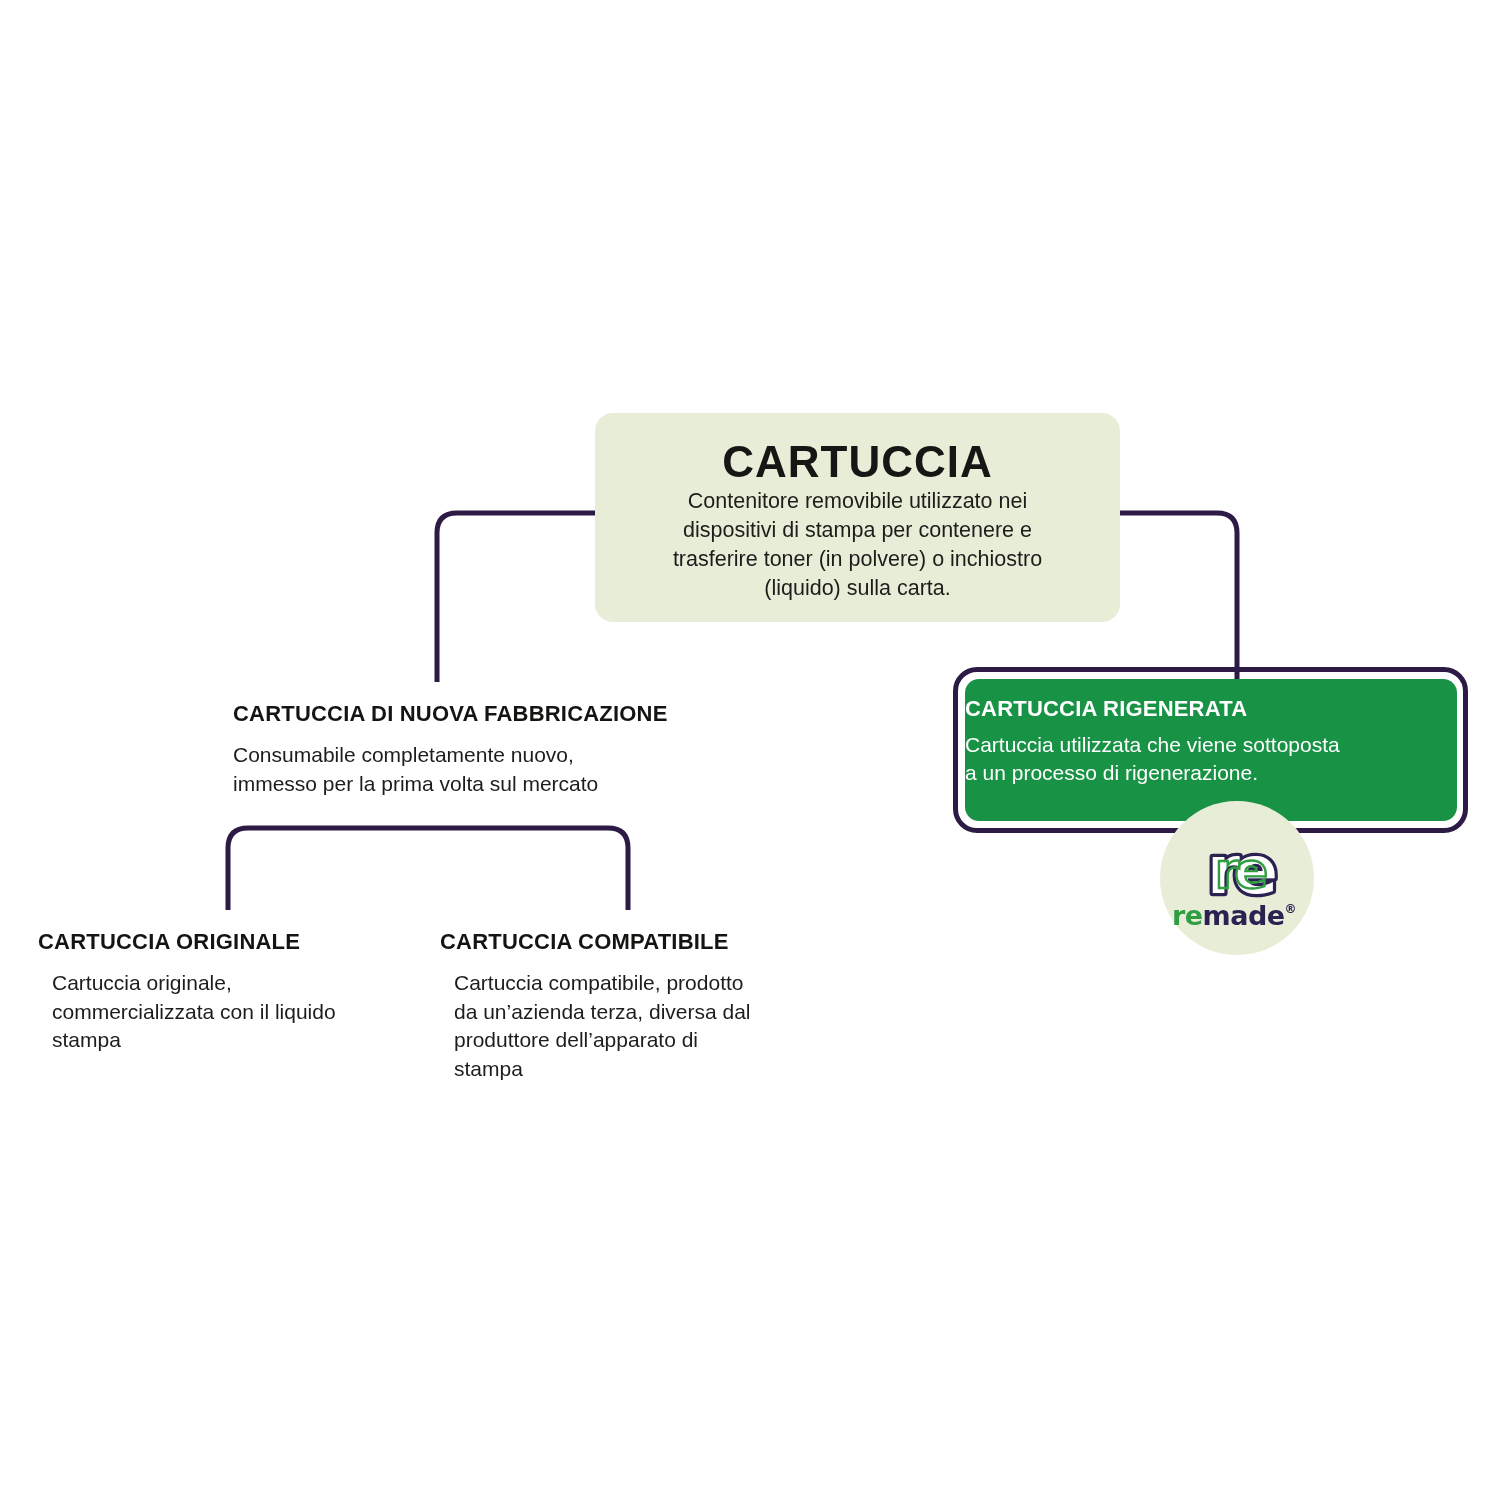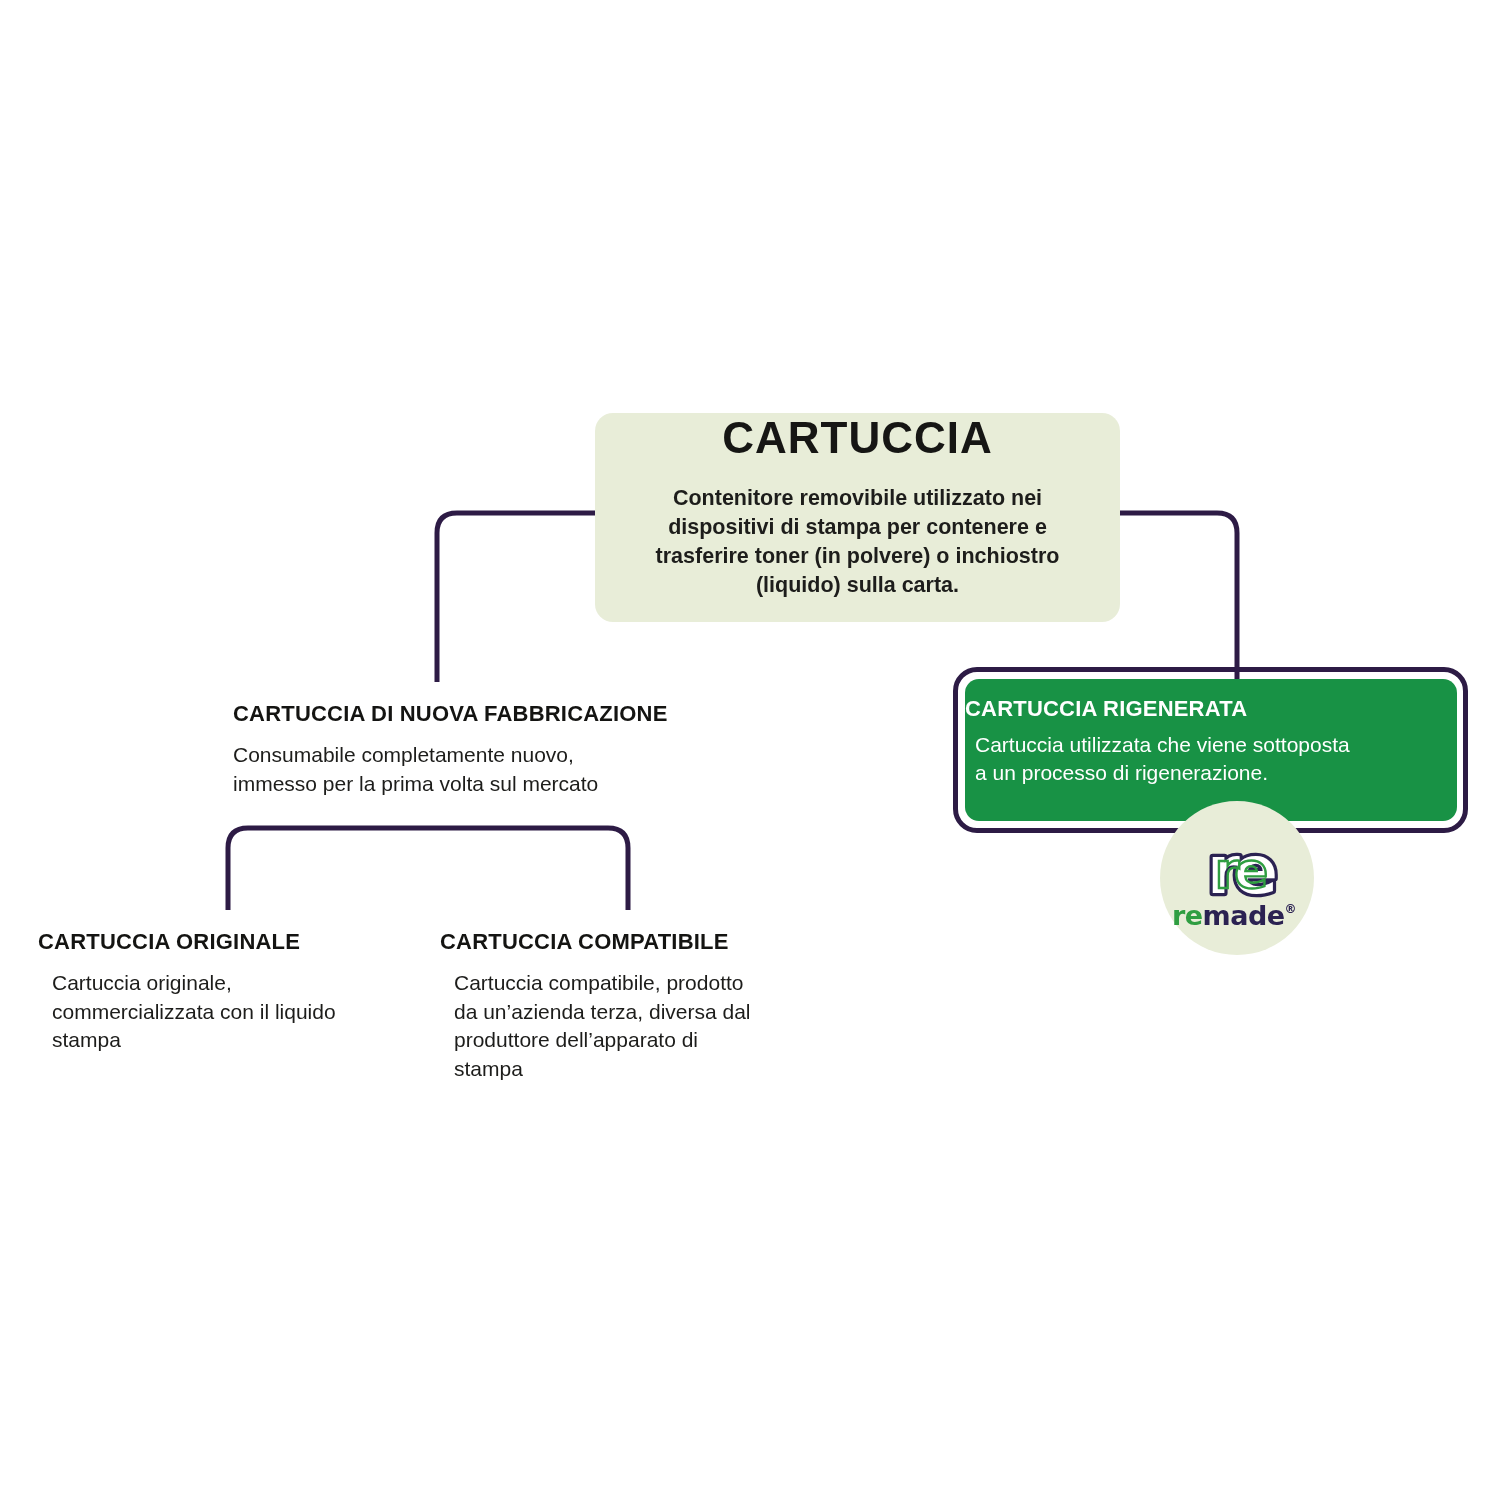--- a/index.html
+++ b/index.html
@@ -39,28 +39,29 @@
     fill:none;
   }
 
   
   .root-box{
     left:595px;top:413px;width:525px;height:209px;
     background:var(--box-light-green);
     border-radius:18px;
     z-index:3;
     text-align:center;
+    padding-top:24px;
   }
   .root-title{
     font-size:44px;
     font-weight:bold;
     letter-spacing:1px;
     color:#161614;
   }
-  .root-desc{margin-top:21px;font-weight:bold;}
+  .root-desc{margin-top:0;}
   .body-text{
     font-size:21.5px;
     line-height:29px;
     color:var(--text-dark);
   }
   .ln{display:block;}
 
   
   .text-node{z-index:3;}
   .node-title{
@@ -96,21 +97,21 @@
     background:var(--box-green);
     border-radius:14px;
     z-index:3;
     text-align:left;
     padding-top:17px;
   }
   .green-box .node-title{color:var(--text-white);}
   .green-box .node-desc{margin-top:9px;}
   .green-box .body-text{
     color:var(--text-white);
-    font-size:21px;line-height:28px;margin-left:10px;
+    font-size:21px;line-height:28px;
   }
 
   
   .logo-circle{
     left:1160px;top:801px;width:154px;height:154px;
     background:var(--box-light-green);
     border-radius:50%;
     z-index:3;
   }
   .logo-circle svg{display:block;width:154px;height:154px;}

